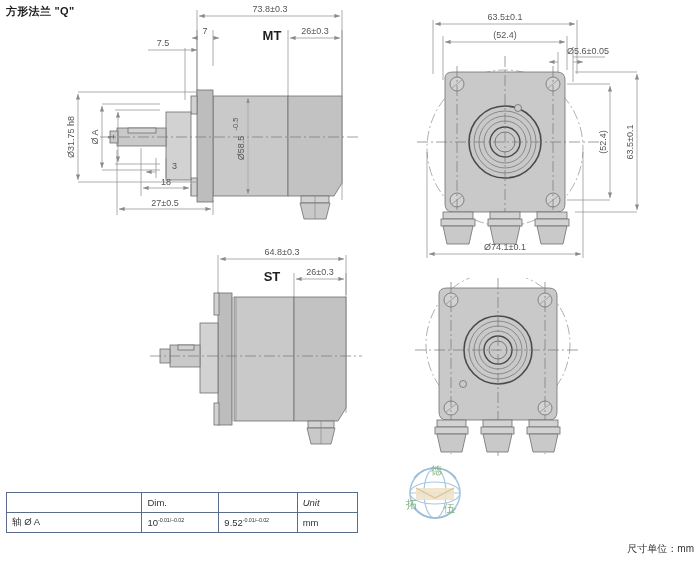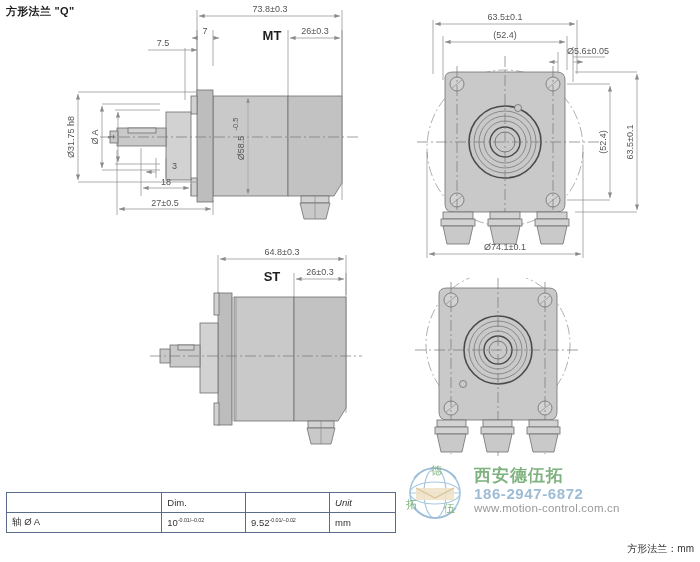--- a/index.html
+++ b/index.html
@@ -16,21 +16,21 @@
   .dl2{stroke:#9a9a9a;stroke-width:.6;fill:none;}
   .olthin{stroke:#808080;stroke-width:.6;fill:none;}
   .body1{fill:#c9c9c9;stroke:#6e6e6e;stroke-width:.8;}
   .body2{fill:#c2c2c2;stroke:#6e6e6e;stroke-width:.8;}
   .body3{fill:#d2d2d2;stroke:#6e6e6e;stroke-width:.8;}
   .bodyd{fill:#bdbdbd;stroke:#6e6e6e;stroke-width:.8;}
   .center{stroke:#777;stroke-width:.7;fill:none;stroke-dasharray:11 3 2 3;}
   .phantom{stroke:#8c8c8c;stroke-width:.7;fill:none;stroke-dasharray:10 3 2 3;}
 
   
-  .tbl{position:absolute;left:6px;top:492px;width:390px;border-collapse:collapse;font-size:9.5px;color:#333;}
+  .tbl{position:absolute;left:6px;top:492px;width:352px;border-collapse:collapse;font-size:9.5px;color:#333;}
   .tbl td{border:1px solid #5a6b8c;height:19px;padding:0 5px;vertical-align:middle;
           font-family:"Liberation Sans","DejaVu Sans",sans-serif;}
   .c1{width:148px;}
   .c2{width:74px;}
   .c3{width:74px;}
   .c4{width:56px;font-style:italic;}
   .sup{font-size:5.4px;vertical-align:super;letter-spacing:-.1px;}
 
   
   .brand{position:absolute;left:404px;top:460px;display:flex;align-items:center;gap:8px;}
@@ -390,22 +390,17 @@
       <ellipse cx="31" cy="33" rx="11" ry="25" fill="none" stroke="#a8c8e0" stroke-width="1.2"></ellipse>
       <line x1="6" y1="33" x2="56" y2="33" stroke="#a8c8e0" stroke-width="1.2"></line>
       <path d="M12,28 L50,28 L50,40 L12,40 Z" fill="#f0e2c8" opacity=".9"></path>
       <path d="M12,28 L31,38 L50,28" fill="none" stroke="#d8c49a" stroke-width="1.4"></path>
       <path d="M10,18 A27,27 0 0 1 52,18" fill="none" stroke="#9dbcd6" stroke-width="1.4"></path>
       <path d="M10,48 A27,27 0 0 0 52,48" fill="none" stroke="#9dbcd6" stroke-width="1.4"></path>
       <text x="27" y="14" font-size="11" fill="#7fb27f" font-family="&quot;DejaVu Sans&quot;,sans-serif">德</text>
       <text x="40" y="52" font-size="11" fill="#7fb27f" font-family="&quot;DejaVu Sans&quot;,sans-serif">伍</text>
       <text x="2" y="48" font-size="11" fill="#7fb27f" font-family="&quot;DejaVu Sans&quot;,sans-serif">拓</text>
     </svg>
-    <div class="brandtxt">
-      <div class="bt1">西安德伍拓</div>
-      <div class="bt2">186-2947-6872</div>
-      <div class="bt3">www.motion-control.com.cn</div>
-    </div>
   </div>
 
-  <div class="units">方形法兰：mm</div>
+  <div class="units">尺寸单位：mm</div>
 
 </div>
 
 </body></html>

